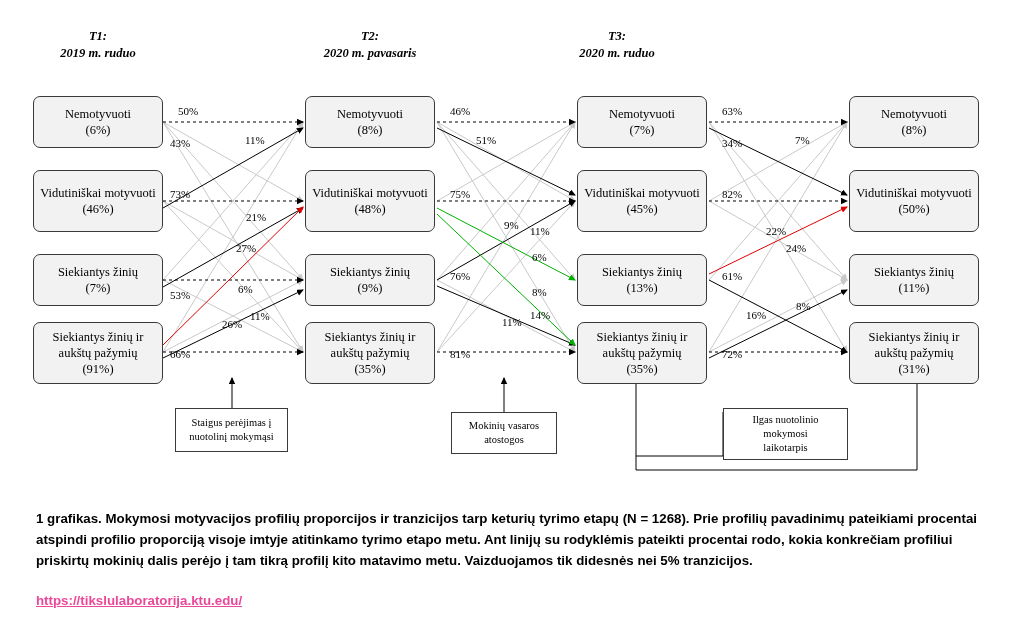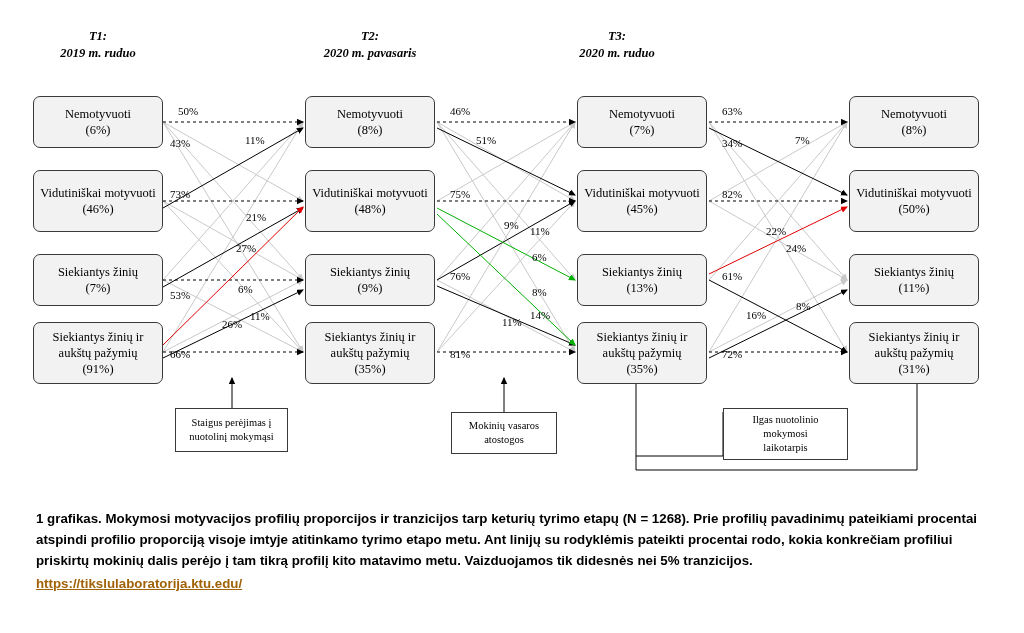--- a/index.html
+++ b/index.html
@@ -79,22 +79,22 @@
     top: 508px;
     width: 955px;
     font-family: "Liberation Sans", sans-serif;
     font-size: 13.3px;
     font-weight: bold;
     line-height: 21px;
     color: #000000;
   }
   .caption-link {
     display: block;
-    margin-top: 2px;
-    color: #a16207;
+    margin-top: 19px;
+    color: #ec4899;
     text-decoration: underline;
     font-weight: bold;
   }
   svg.lines {
     position: absolute;
     left: 0;
     top: 0;
     width: 1024px;
     height: 500px;
   }

